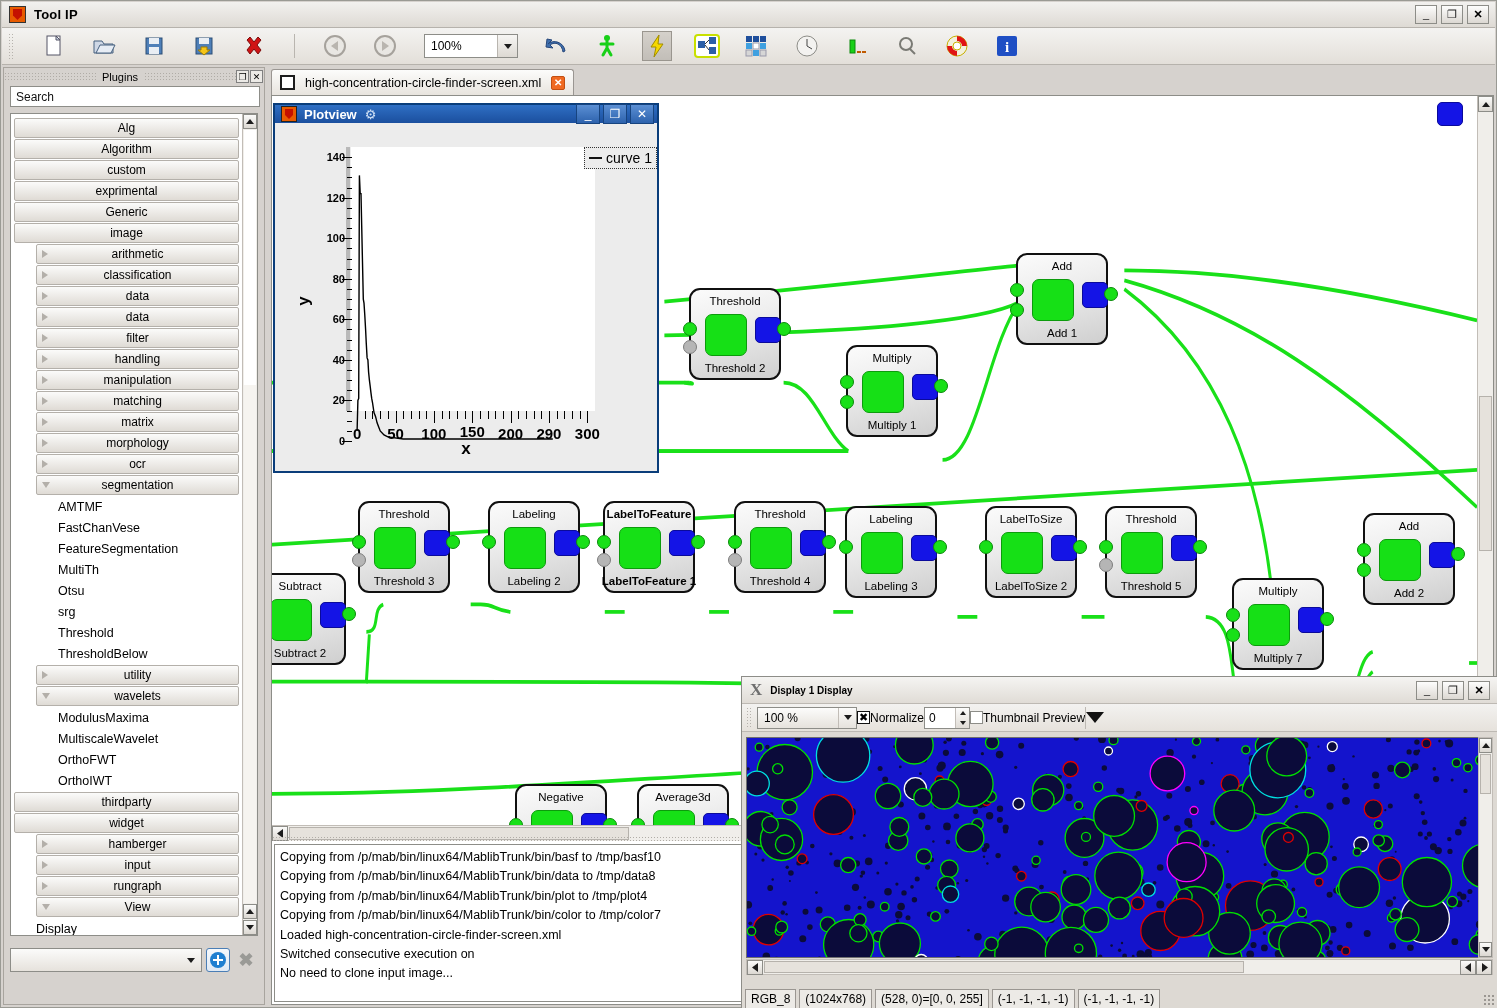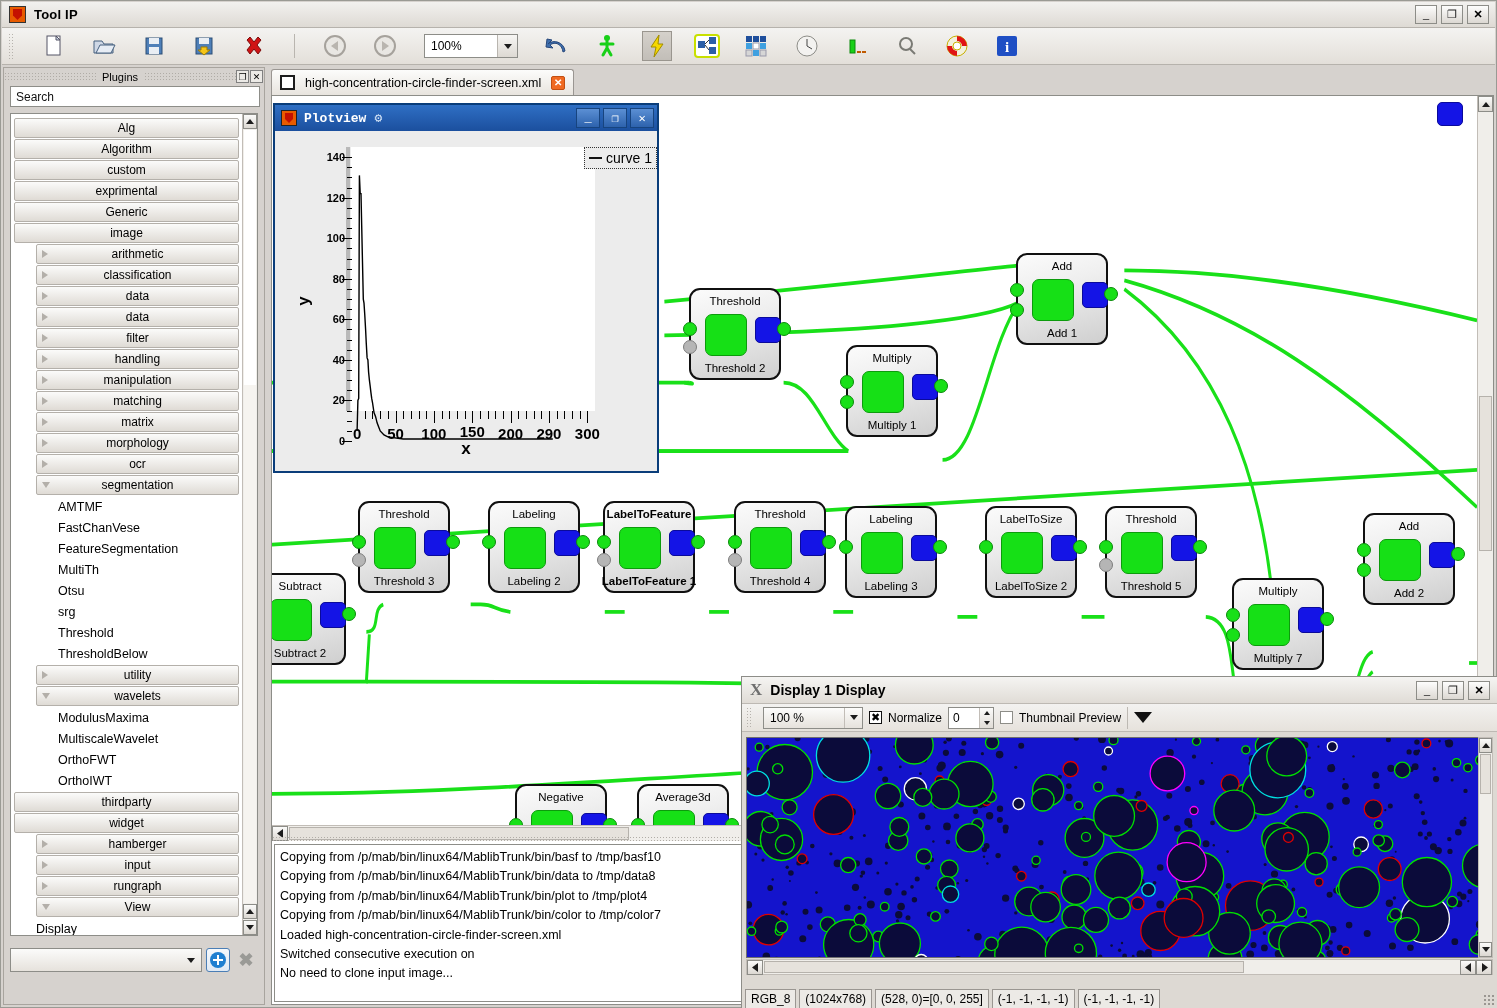--- a/index.html
+++ b/index.html
@@ -163,22 +163,22 @@
   .console .ln{ font-size:12.5px; line-height:19.4px; white-space:nowrap;}
   .console-grip{ position:absolute; left:0; right:0; bottom:162px; height:6px;
     background-image:radial-gradient(#b0aca6 40%, transparent 41%); background-size:3px 3px;}
 
   
   .plotwin{
     position:absolute; left:272px; top:102px; width:386px; height:370px;
     border:2px solid #0a3d7a; background:#ececec;
   }
   .plotwin .bar{
-    height:26px; background:linear-gradient(#2f6fc4,#1b4f9e);
-    display:flex; align-items:center; padding:0 3px; color:#fff;font-family:Liberation Mono, monospace;
+    height:18px; background:linear-gradient(#2f6fc4,#1b4f9e);
+    display:flex; align-items:center; padding:0 3px; color:#fff;
   }
   .plotwin .bar .lg{ width:16px;height:16px;background:#e85b00;border:1px solid #222;margin:0 7px 0 3px; position:relative;}
   .plotwin .bar .lg:after{content:"";position:absolute;left:3px;top:2px;width:8px;height:10px;background:#c41000;
     clip-path:polygon(0 0,100% 0,100% 60%,50% 100%,0 60%);}
   .plotwin .bar .t{ font-weight:bold; font-size:13px;}
   .plotwin .bar .snail{ margin-left:8px; font-size:13px; color:#cfe0f5; }
   .plotwin .bar .bts{ margin-left:auto; display:flex; gap:3px;}
   .pb{ width:24px;height:20px;border:1px solid #17447f;background:linear-gradient(#5b8fd4,#2d62ad);
     color:#fff;display:flex;align-items:center;justify-content:center;font-size:12px;}
   .plotbody{ position:absolute; left:0; right:0; top:26px; bottom:0; background:#ececec;}
@@ -195,22 +195,22 @@
   .legline{ width:13px; height:2px; background:#111; }
 
   
   .dispwin{
     position:absolute; left:740px; top:675px; width:757px; height:333px;
     background:#ddd9d3; border:1px solid #8d8d88;
   }
   .dispwin .bar{ height:27px; display:flex; align-items:center; padding:0 4px;
     background:linear-gradient(#f5f4f2,#e0dcd6); border-bottom:1px solid #bdb9b3;}
   .xlogo{ font-size:17px; font-weight:bold; color:#6f6f6f; margin:0 8px 0 4px; font-family:"Liberation Serif",serif;}
-  .dispwin .bar .t{ font-weight:bold; font-size:14px;}
-  .disptool{ height:28px; display:flex; align-items:center; gap:6px; padding-left:4px;
+  .dispwin .bar .t{ font-weight:bold; font-size:10px;}
+  .disptool{ height:28px; display:flex; align-items:center; padding-left:4px;
     background:linear-gradient(#f3f2f0,#e6e2dc); border-bottom:1px solid #bdb9b3;}
   .dcombo{ width:100px; height:22px; border:1px solid #8d8d88; background:linear-gradient(#fcfcfb,#e6e2dc);
     display:flex; align-items:center; padding-left:6px; font-size:12px;}
   .dcombo .arrowbox{ margin-left:auto; width:18px;height:100%;border-left:1px solid #c2bdb7;
     display:flex;align-items:center;justify-content:center;}
   .chk{ width:13px;height:13px;border:1px solid #111;background:#fff;display:flex;align-items:center;justify-content:center;font-size:11px;line-height:1;}
   .chk.off{ border-color:#8d8d88;}
   .spin{ width:46px;height:22px;border:1px solid #8d8d88;background:#fff;display:flex;align-items:center;padding-left:4px;font-size:12px;position:relative;}
   .spin .ar{ position:absolute; right:0; top:0; bottom:0; width:14px; border-left:1px solid #c2bdb7;
     background:linear-gradient(#fcfcfb,#e0dcd6); display:flex;flex-direction:column;}

